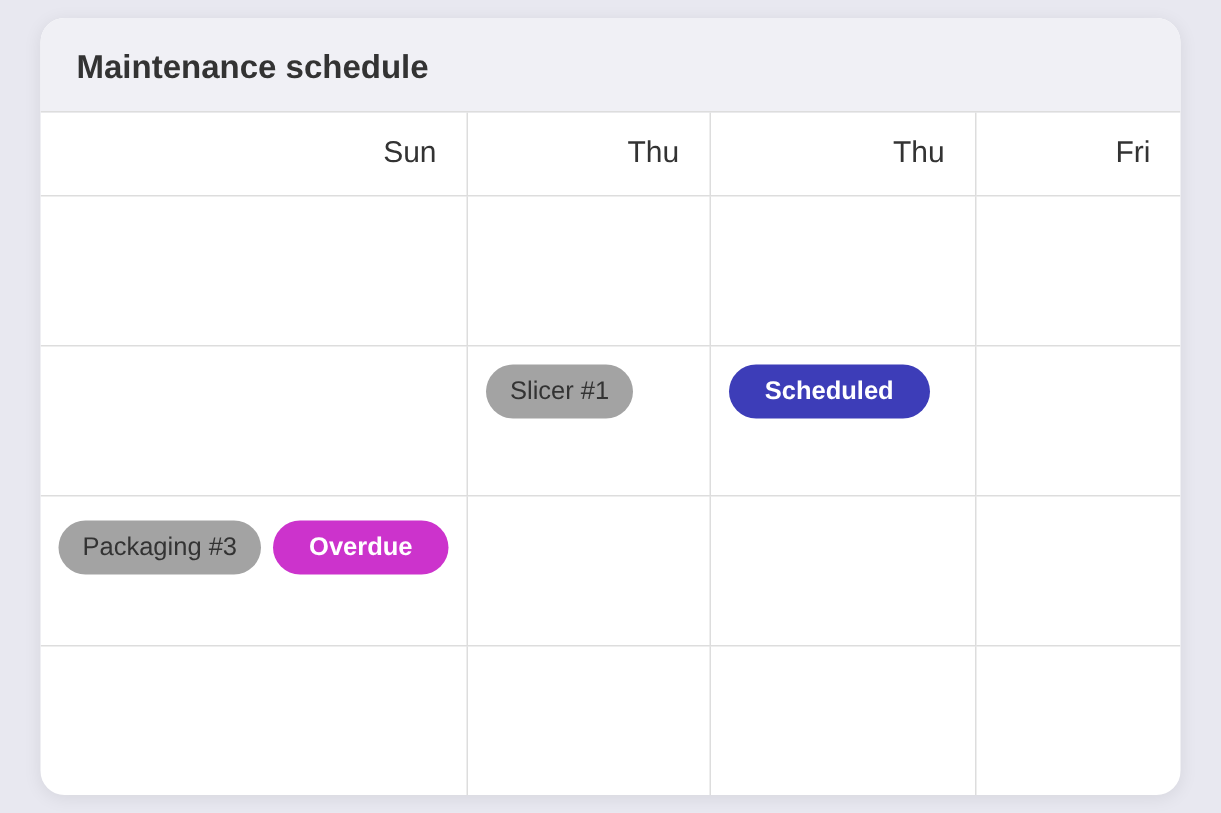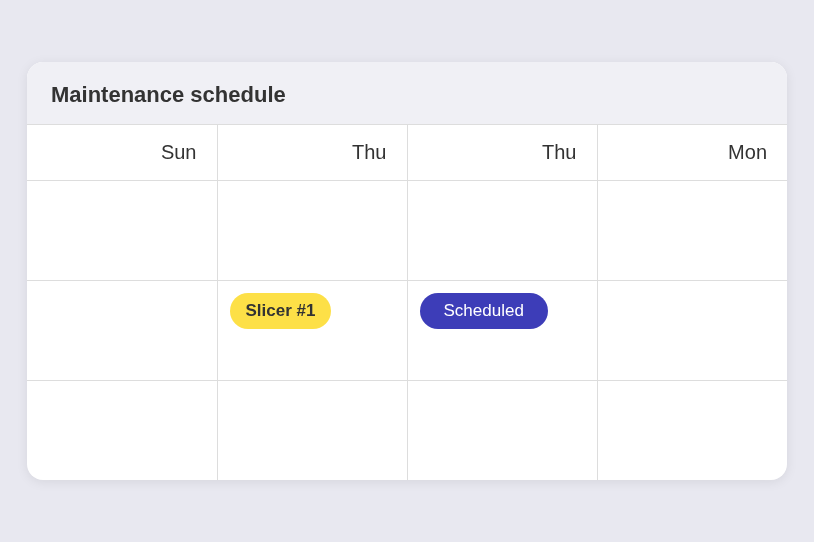--- a/index.html
+++ b/index.html
@@ -76,34 +76,34 @@
     }
 
     .task-row {
       display: flex;
       align-items: center;
       gap: 8px;
       margin-bottom: 8px;
     }
 
     .task-pill {
-      background: #fde047;
+      background: #a3a3a3;
       border-radius: 20px;
       padding: 8px 16px;
       font-size: 17px;
-      font-weight: 700;
+      font-weight: 400;
       color: #333;
       white-space: nowrap;
     }
 
     .badge {
       border-radius: 20px;
       padding: 8px 24px;
       font-size: 17px;
-      font-weight: 400;
+      font-weight: 700;
       color: #fff;
       white-space: nowrap;
     }
 
     .badge-scheduled-blue {
       background: #3d3db8;
     }
 
     .badge-scheduled-purple {
       background: #5b2db8;
@@ -128,21 +128,21 @@
   <div class="card-header">
     <h2 class="card-title">Maintenance schedule</h2>
   </div>
 
   <table class="schedule-table">
     <thead>
       <tr>
         <th>Sun</th>
         <th>Thu</th>
         <th>Thu</th>
-        <th>Mon</th>
+        <th>Fri</th>
       </tr>
     </thead>
     <tbody>
 
       <tr>
         <td></td>
         <td></td>
         <td></td>
         <td></td>
       </tr>
@@ -156,20 +156,31 @@
         </td>
         <td>
           <div class="task-row">
             <span class="badge badge-scheduled-blue">Scheduled</span>
           </div>
         </td>
         <td></td>
       </tr>
 
 
+      <tr>
+        <td>
+          <div class="sun-packaging">
+            <span class="task-pill">Packaging #3</span>
+            <span class="badge badge-overdue">Overdue</span>
+          </div>
+        </td>
+        <td></td>
+        <td></td>
+        <td></td>
+      </tr>
 
       <tr>
         <td style="height:60px;"></td>
         <td></td>
         <td></td>
         <td></td>
       </tr>
     </tbody>
   </table>
 </div>

